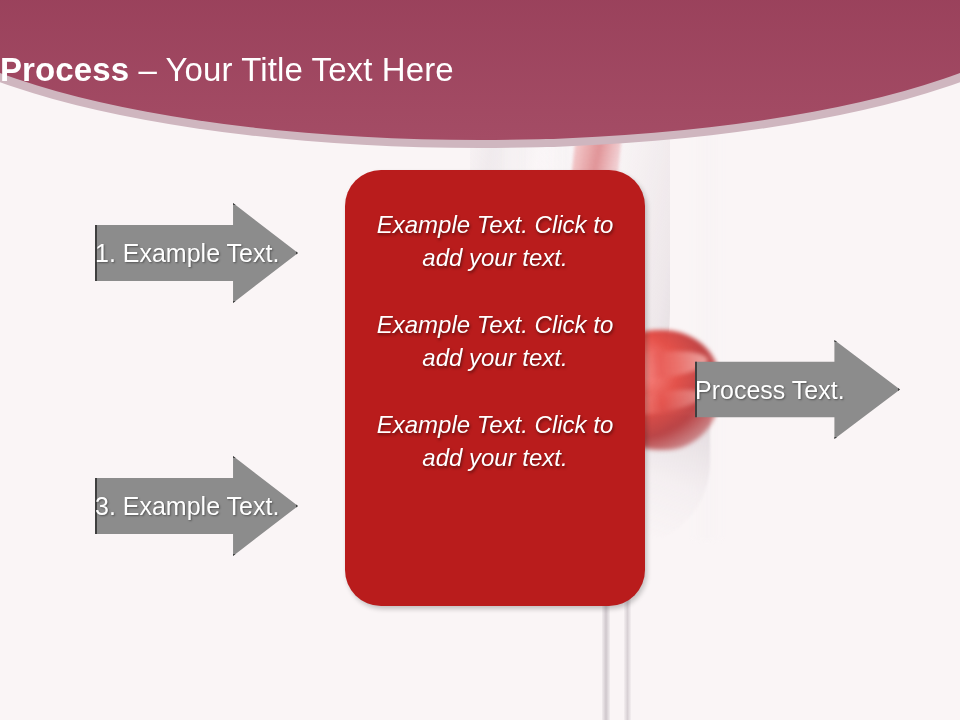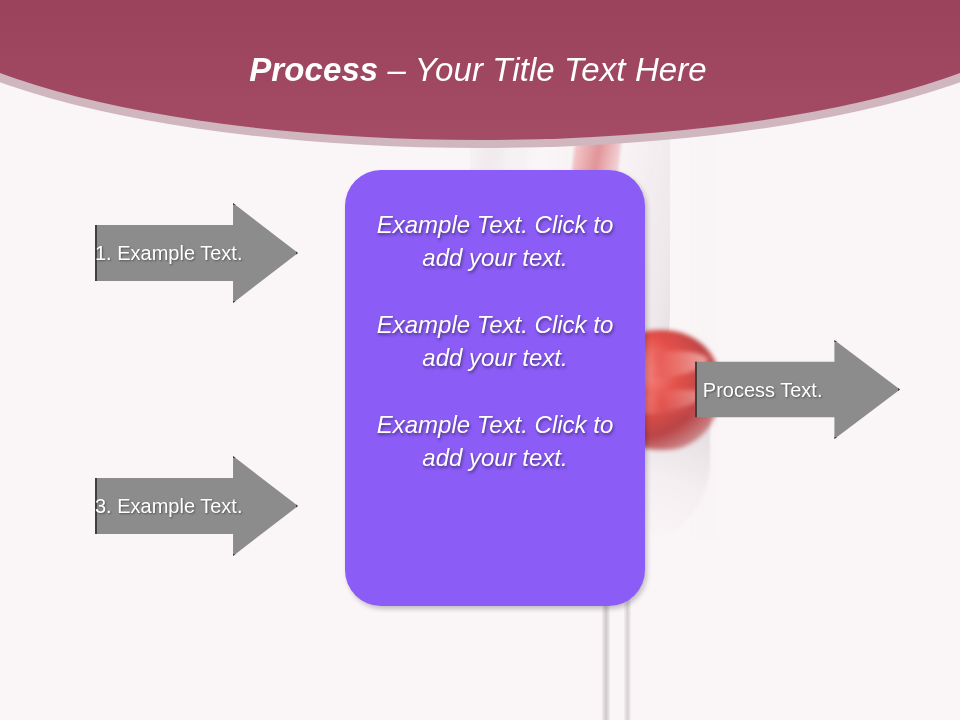--- a/index.html
+++ b/index.html
@@ -177,27 +177,25 @@
     height: 760px;
     border-radius: 0 0 50% 50% / 0 0 22% 22%;
     background: #faf5f6;
   }
 
   .title {
     position: absolute;
     left: 0;
     top: 50px;
     width: 956px;
-    text-align: center;
     color: #ffffff;
     font-size: 33px;
     line-height: 40px;
     letter-spacing: 0.1px;
     white-space: nowrap;
-    font-style: italic;
   }
   .title .strong { font-weight: bold; }
   .title .light  { font-weight: normal; }
 
   
   .arrow {
     position: absolute;
     display: flex;
     align-items: center;
     justify-content: flex-start;
@@ -216,33 +214,33 @@
     inset: 0;
   }
   .arrow-label {
     position: absolute;
     left: 0;
     top: 50%;
     transform: translateY(-50%);
     width: 66%;
     text-align: center;
     color: #ffffff;
-    font-size: 20px;
+    font-size: 25px;
     text-shadow: 1px 1px 2px rgba(0,0,0,0.4);
     white-space: nowrap;
   }
 
   
   .center-box {
     position: absolute;
     left: 345px;
     top: 170px;
     width: 300px;
     height: 436px;
-    background: #8b5cf6;
+    background: #b91c1c;
     border-radius: 36px;
     box-shadow: 2px 3px 5px rgba(0,0,0,0.22);
     display: flex;
     flex-direction: column;
     justify-content: flex-start;
     padding-top: 38px;
     box-sizing: border-box;
   }
   .center-para {
     color: #ffffff;

